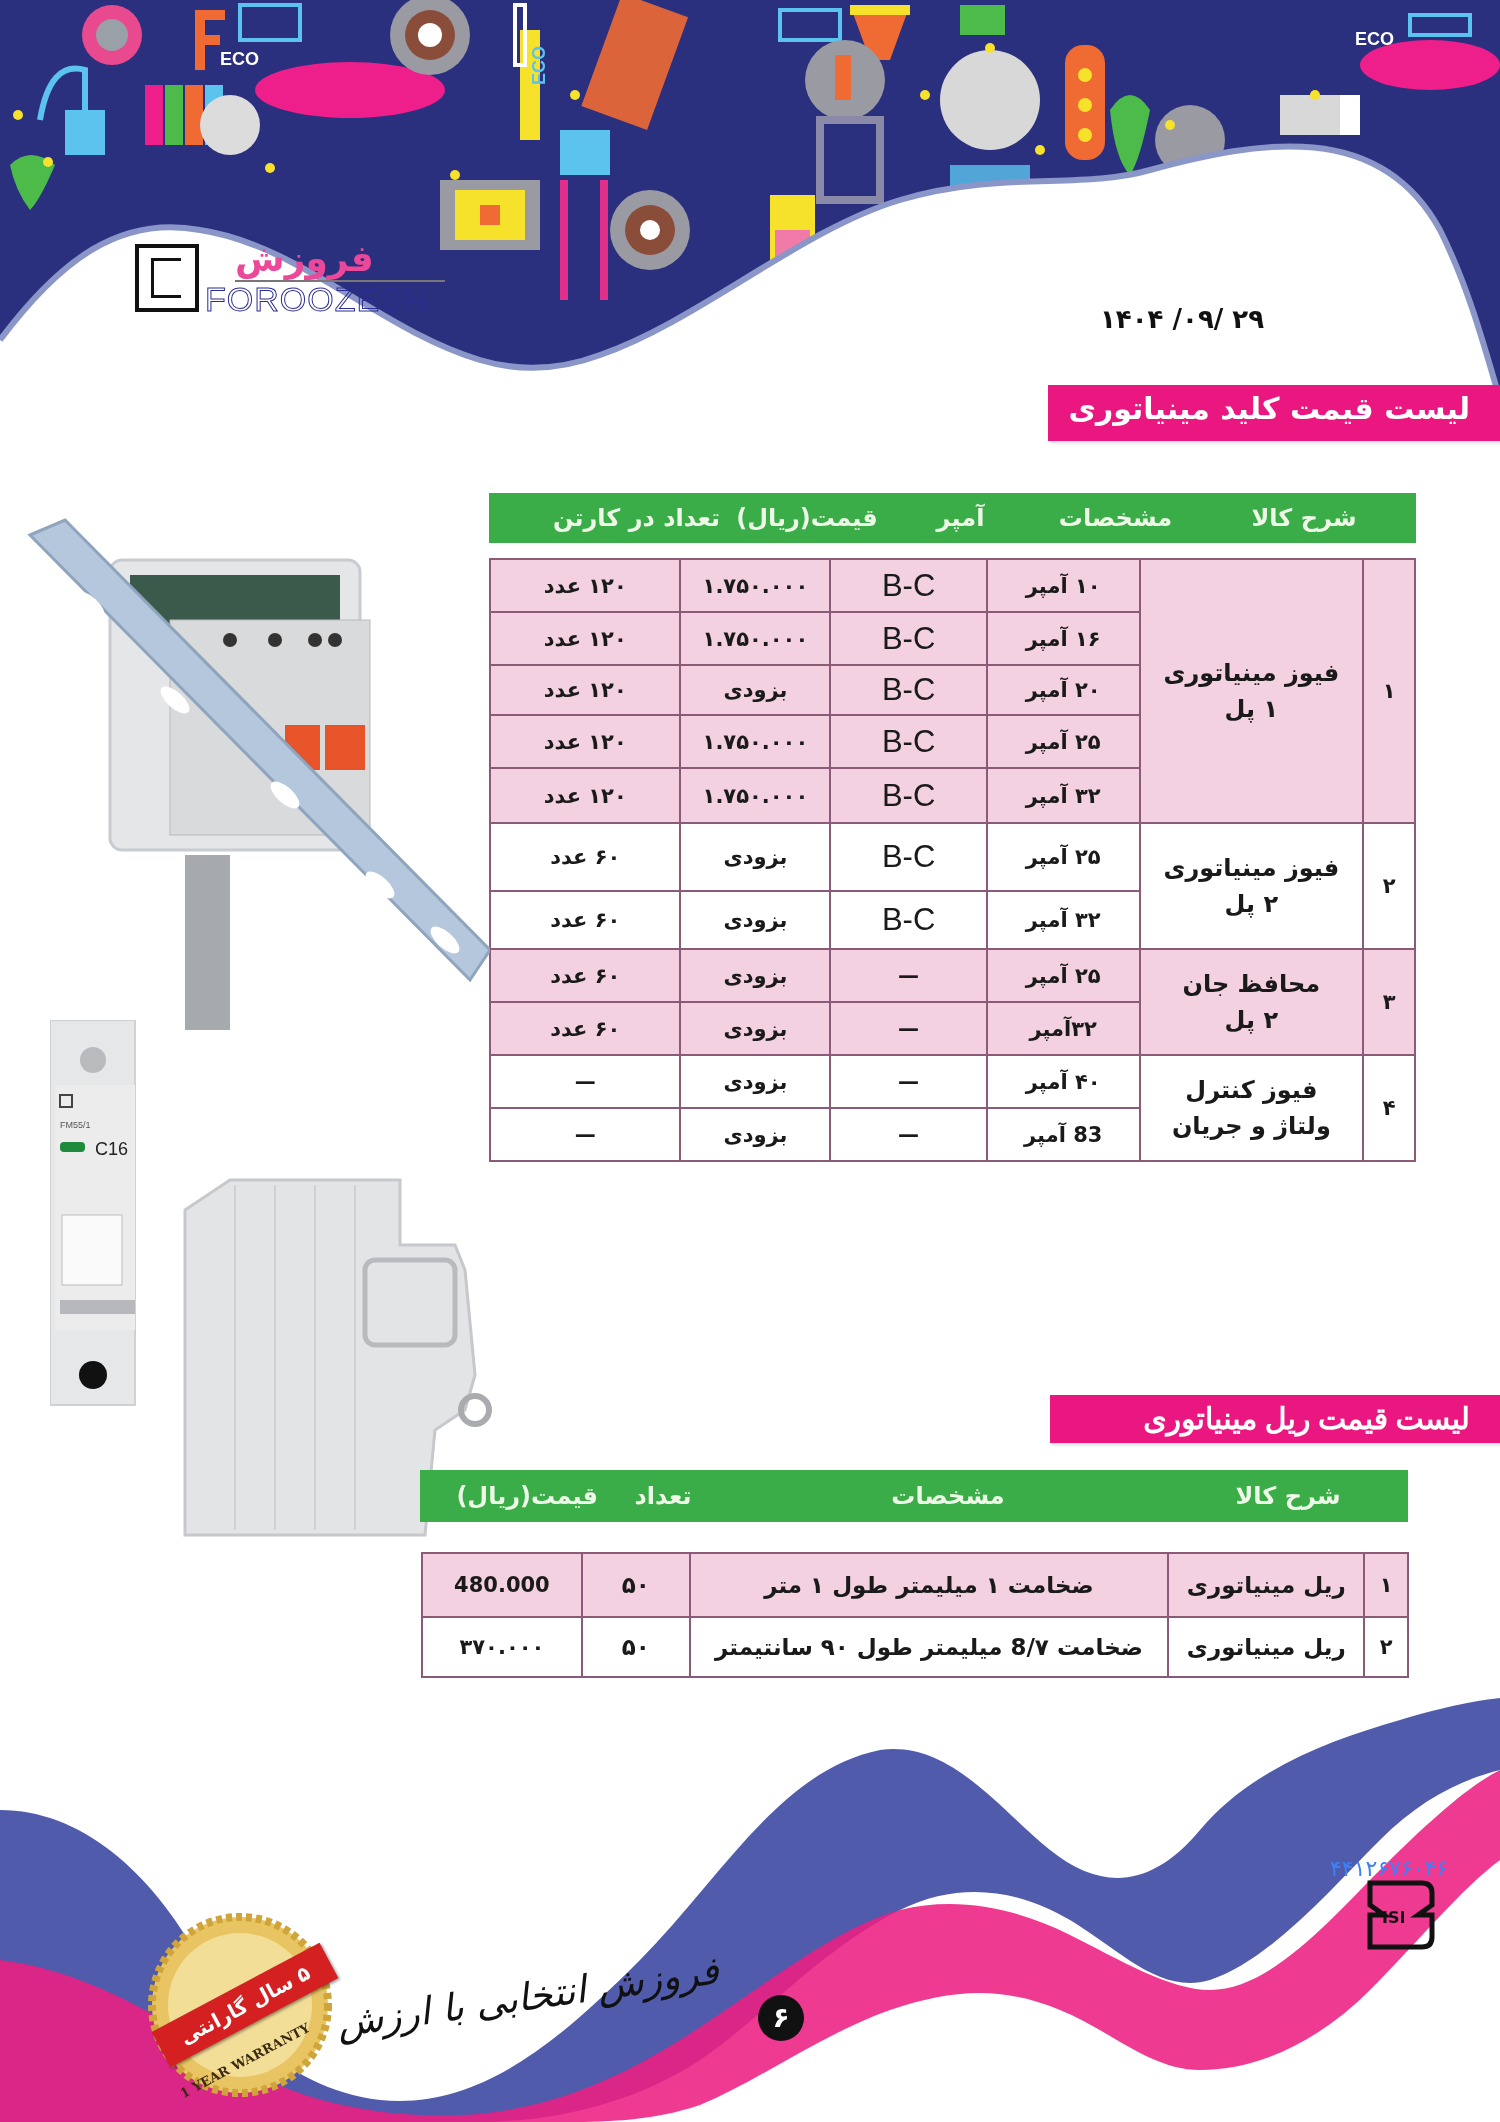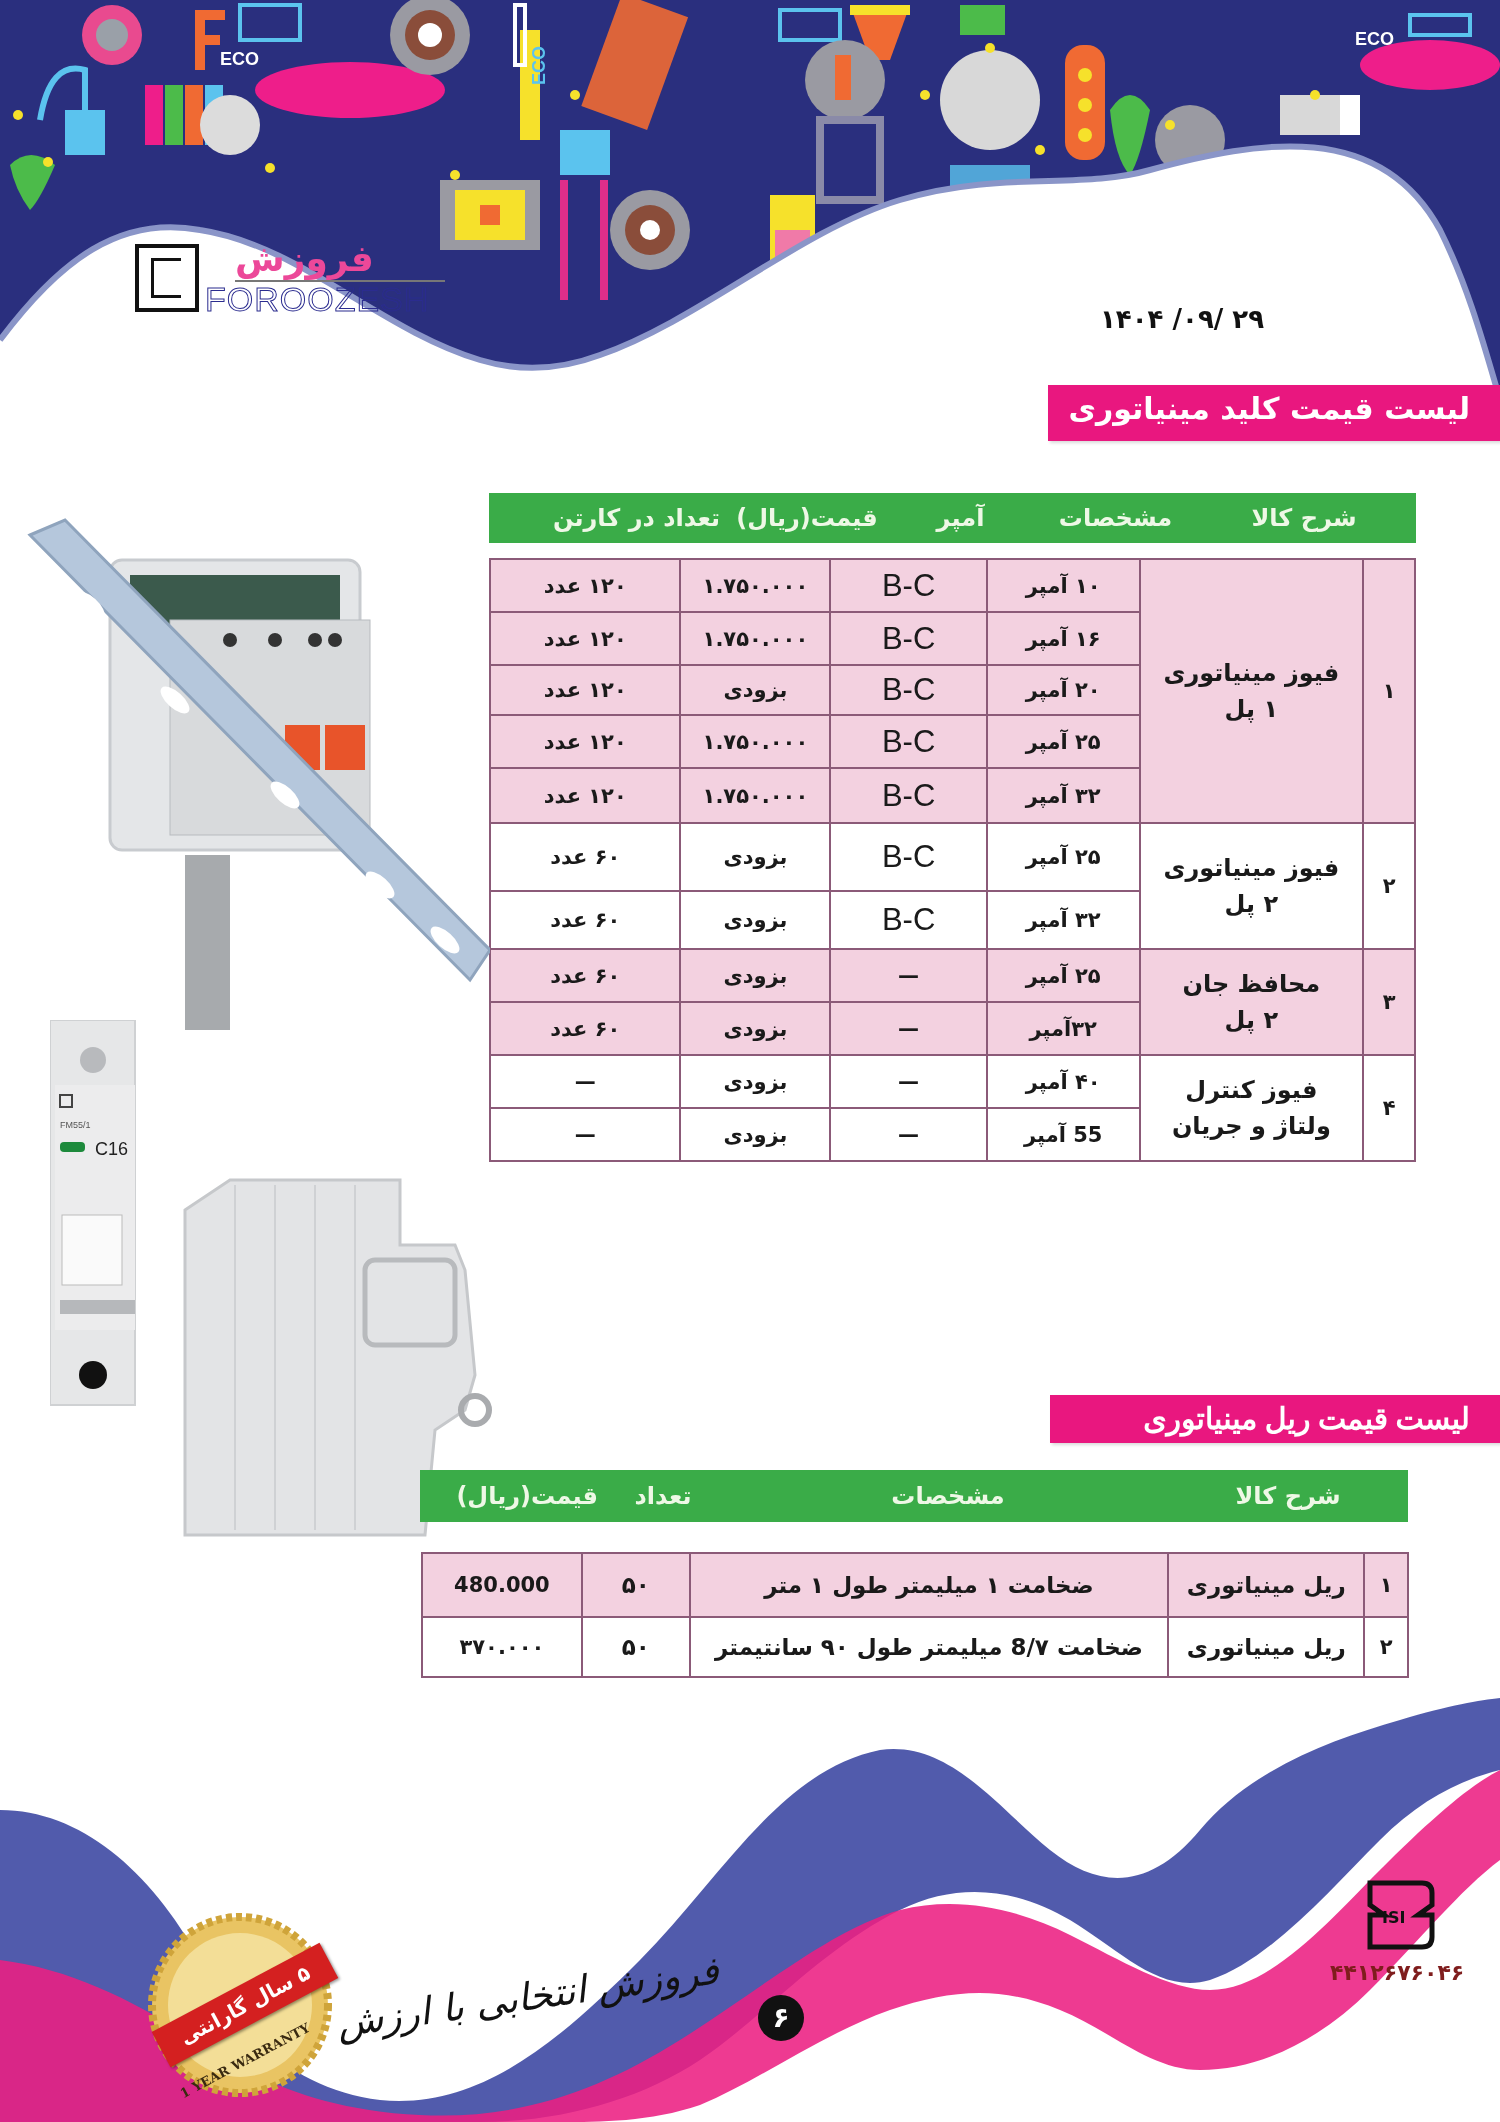--- a/index.html
+++ b/index.html
@@ -34,21 +34,21 @@
   
   .rail-img { left:20px; top:510px; width:470px; height:520px; }
   .mcb-img { left:50px; top:1020px; width:100px; height:395px; }
   .surge-img { left:175px; top:1170px; width:345px; height:370px; }
 
   
   .footer { left:0; top:1660px; width:1500px; height:462px; }
   .slogan { left:335px; top:1975px; font-size:38px; font-style:italic; color:#111; direction:rtl; transform:rotate(-8deg); font-family:"DejaVu Serif", serif; }
   .page-num { left:758px; top:1995px; width:46px; height:46px; border-radius:50%; background:#111; color:#fff; font-weight:bold; font-size:28px; text-align:center; line-height:46px; }
   .isiri { left:1360px; top:1875px; width:80px; height:80px; }
-  .license { left:1330px; top:1960px; font-size:22px; font-weight:bold; color:#7f1d1d; direction:ltr; letter-spacing:1px; }
+  .license { left:1330px; top:1856px; font-size:22px; font-weight:normal; color:#3b82f6; direction:ltr; letter-spacing:1px; }
   .badge { left:140px; top:1905px; width:200px; height:200px; }
   .badge-label { position:absolute; left:10px; top:80px; width:190px; height:40px; background:#d42020; color:#fff; font-weight:bold; font-size:20px; text-align:center; line-height:40px; transform:rotate(-28deg); direction:rtl; box-shadow:1px 2px 3px rgba(0,0,0,0.4); }
   .badge-sub { position:absolute; left:30px; top:148px; width:150px; font-size:13px; font-weight:bold; color:#3a2a10; text-align:center; transform:rotate(-28deg); font-family:"DejaVu Serif", serif; }
 </style>
 </head>
 <body>
 
 <div class="abs banner">
   <svg width="1500" height="400" viewBox="0 0 1500 400">
     <rect x="0" y="0" width="1500" height="400" fill="#2a2f7e"></rect>
@@ -233,21 +233,21 @@
     <td rowspan="2" class="name">
           <div>فیوز کنترل</div>
           <div>ولتاژ و جریان</div>
         </td>
     <td>۴۰ آمپر</td>
     <td>—</td>
     <td>بزودی</td>
     <td>—</td>
   </tr>
   <tr class="white" style="height:53px">
-    <td>55 آمپر</td>
+    <td>83 آمپر</td>
     <td>—</td>
     <td>بزودی</td>
     <td>—</td>
   </tr>
 </tbody>
   </table>
 
 <div class="abs rail-img">
   <svg width="470" height="520" viewBox="0 0 470 520">
     <rect x="90" y="50" width="250" height="290" rx="12" fill="#e4e6e8" stroke="#c8cbcf" stroke-width="3"></rect>

